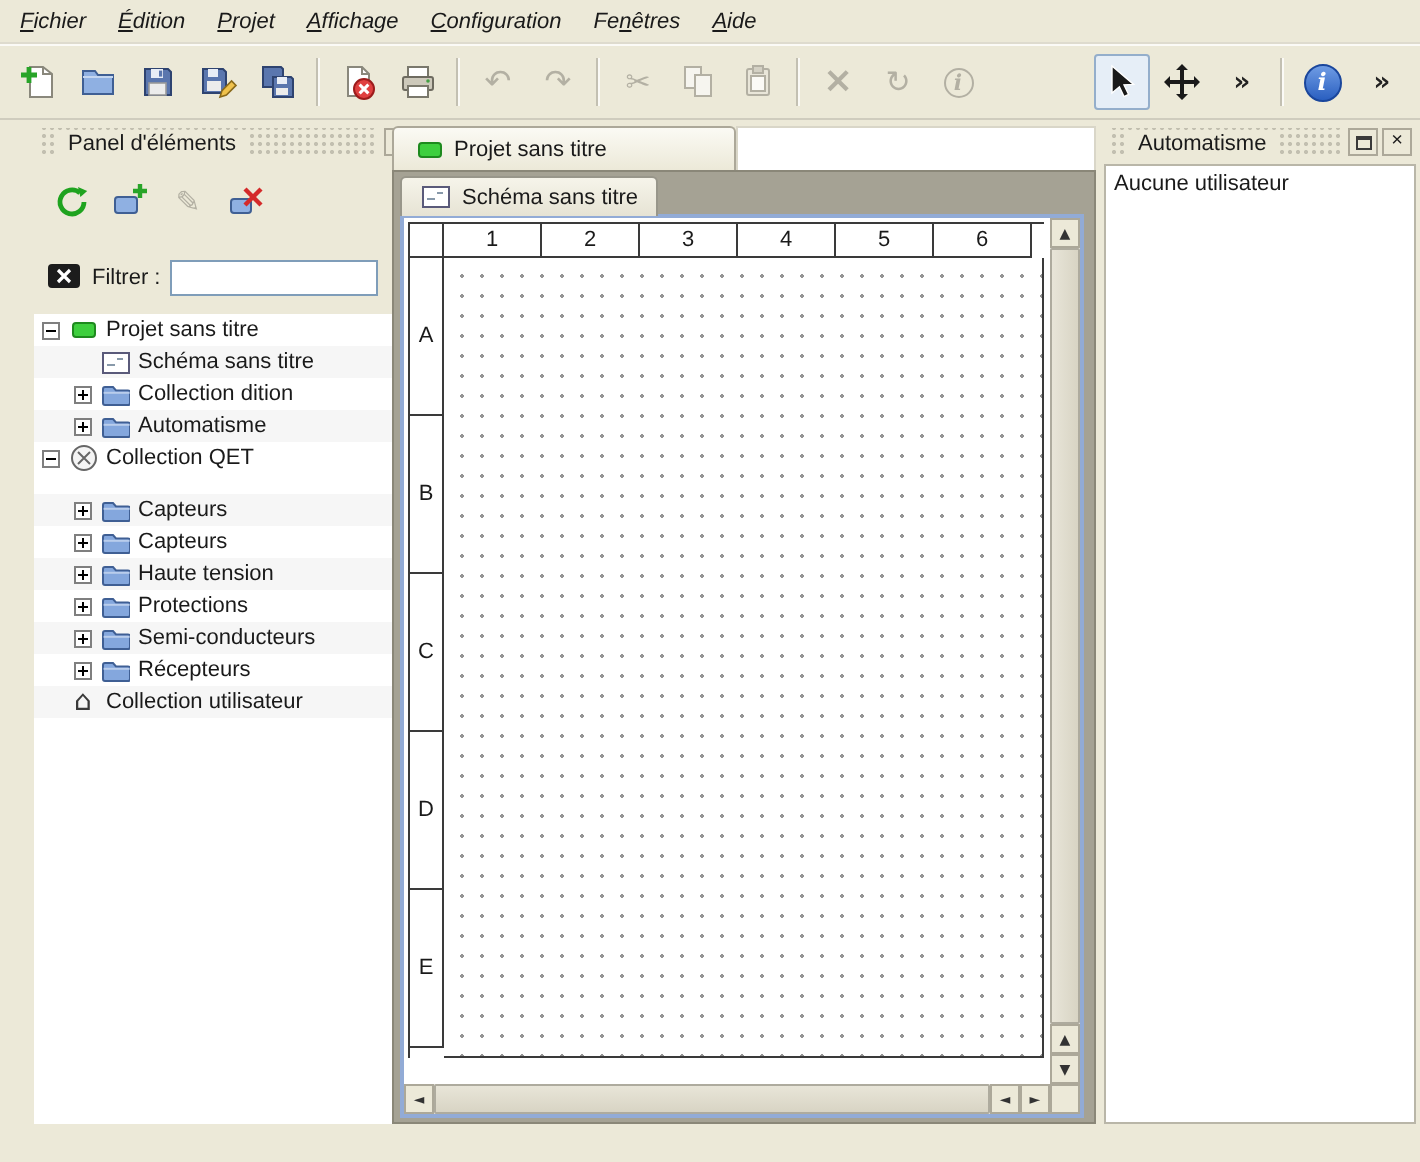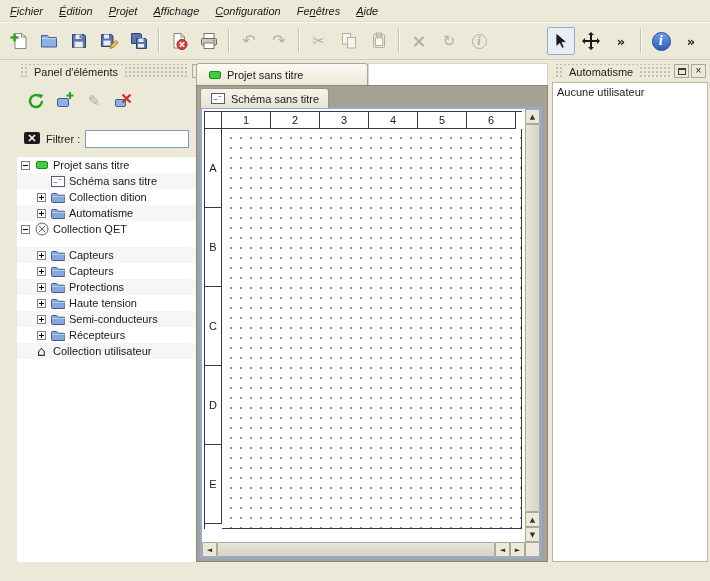--- a/index.html
+++ b/index.html
@@ -374,31 +374,31 @@
           <span>Capteurs</span>
         </div>
         <div class="tree-row" style="padding-left: 20px;">
           <span class="exp plus"></span>
           <span class="tree-icon">
             <svg width="14" height="12">
               <path d="M0.5 3.5c0-0.6 0.4-1 1-1h4l1.5 1.7h6c0.6 0 1 0.4 1 1v5.3c0 0.6-0.4 1-1 1H1.5c-0.6 0-1-0.4-1-1z" fill="#84a7dd" stroke="#3f5f94"></path>
               <path d="M0.8 5.4h13" stroke="#b9cdec"></path>
             </svg>
           </span>
+          <span>Haute tension</span>
+        </div>
+        <div class="tree-row" style="padding-left: 20px;">
+          <span class="exp plus"></span>
+          <span class="tree-icon">
+            <svg width="14" height="12">
+              <path d="M0.5 3.5c0-0.6 0.4-1 1-1h4l1.5 1.7h6c0.6 0 1 0.4 1 1v5.3c0 0.6-0.4 1-1 1H1.5c-0.6 0-1-0.4-1-1z" fill="#84a7dd" stroke="#3f5f94"></path>
+              <path d="M0.8 5.4h13" stroke="#b9cdec"></path>
+            </svg>
+          </span>
           <span>Protections</span>
-        </div>
-        <div class="tree-row" style="padding-left: 20px;">
-          <span class="exp plus"></span>
-          <span class="tree-icon">
-            <svg width="14" height="12">
-              <path d="M0.5 3.5c0-0.6 0.4-1 1-1h4l1.5 1.7h6c0.6 0 1 0.4 1 1v5.3c0 0.6-0.4 1-1 1H1.5c-0.6 0-1-0.4-1-1z" fill="#84a7dd" stroke="#3f5f94"></path>
-              <path d="M0.8 5.4h13" stroke="#b9cdec"></path>
-            </svg>
-          </span>
-          <span>Haute tension</span>
         </div>
         <div class="tree-row" style="padding-left: 20px;">
           <span class="exp plus"></span>
           <span class="tree-icon">
             <svg width="14" height="12">
               <path d="M0.5 3.5c0-0.6 0.4-1 1-1h4l1.5 1.7h6c0.6 0 1 0.4 1 1v5.3c0 0.6-0.4 1-1 1H1.5c-0.6 0-1-0.4-1-1z" fill="#84a7dd" stroke="#3f5f94"></path>
               <path d="M0.8 5.4h13" stroke="#b9cdec"></path>
             </svg>
           </span>
           <span>Semi-conducteurs</span>

